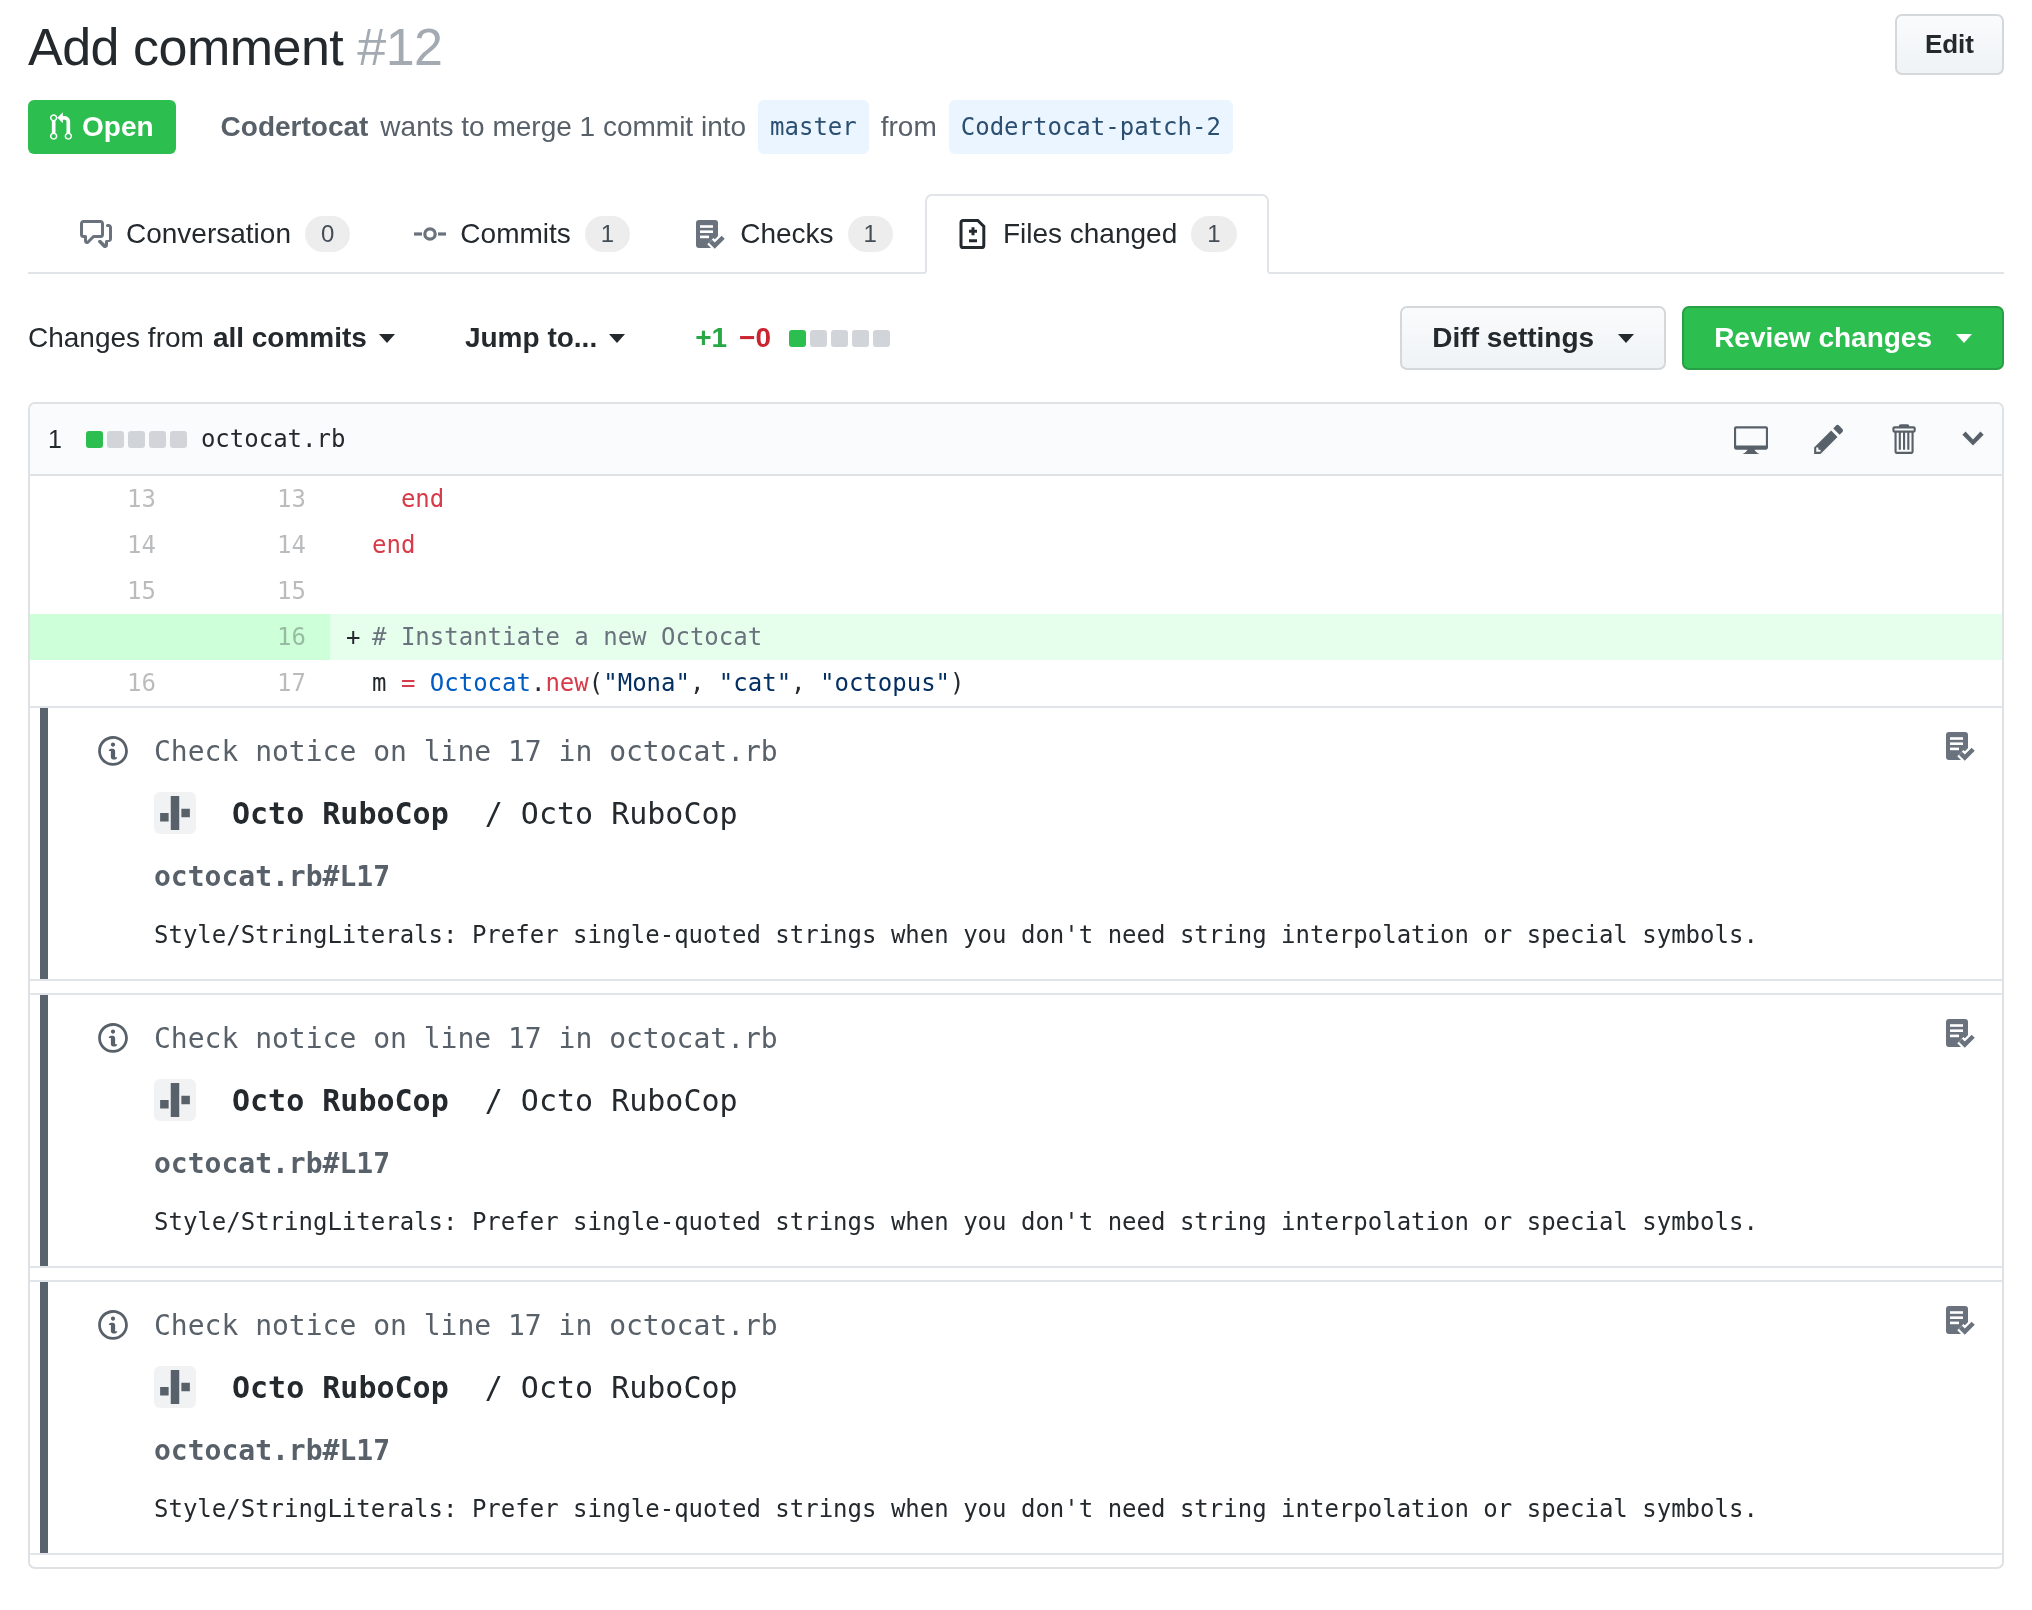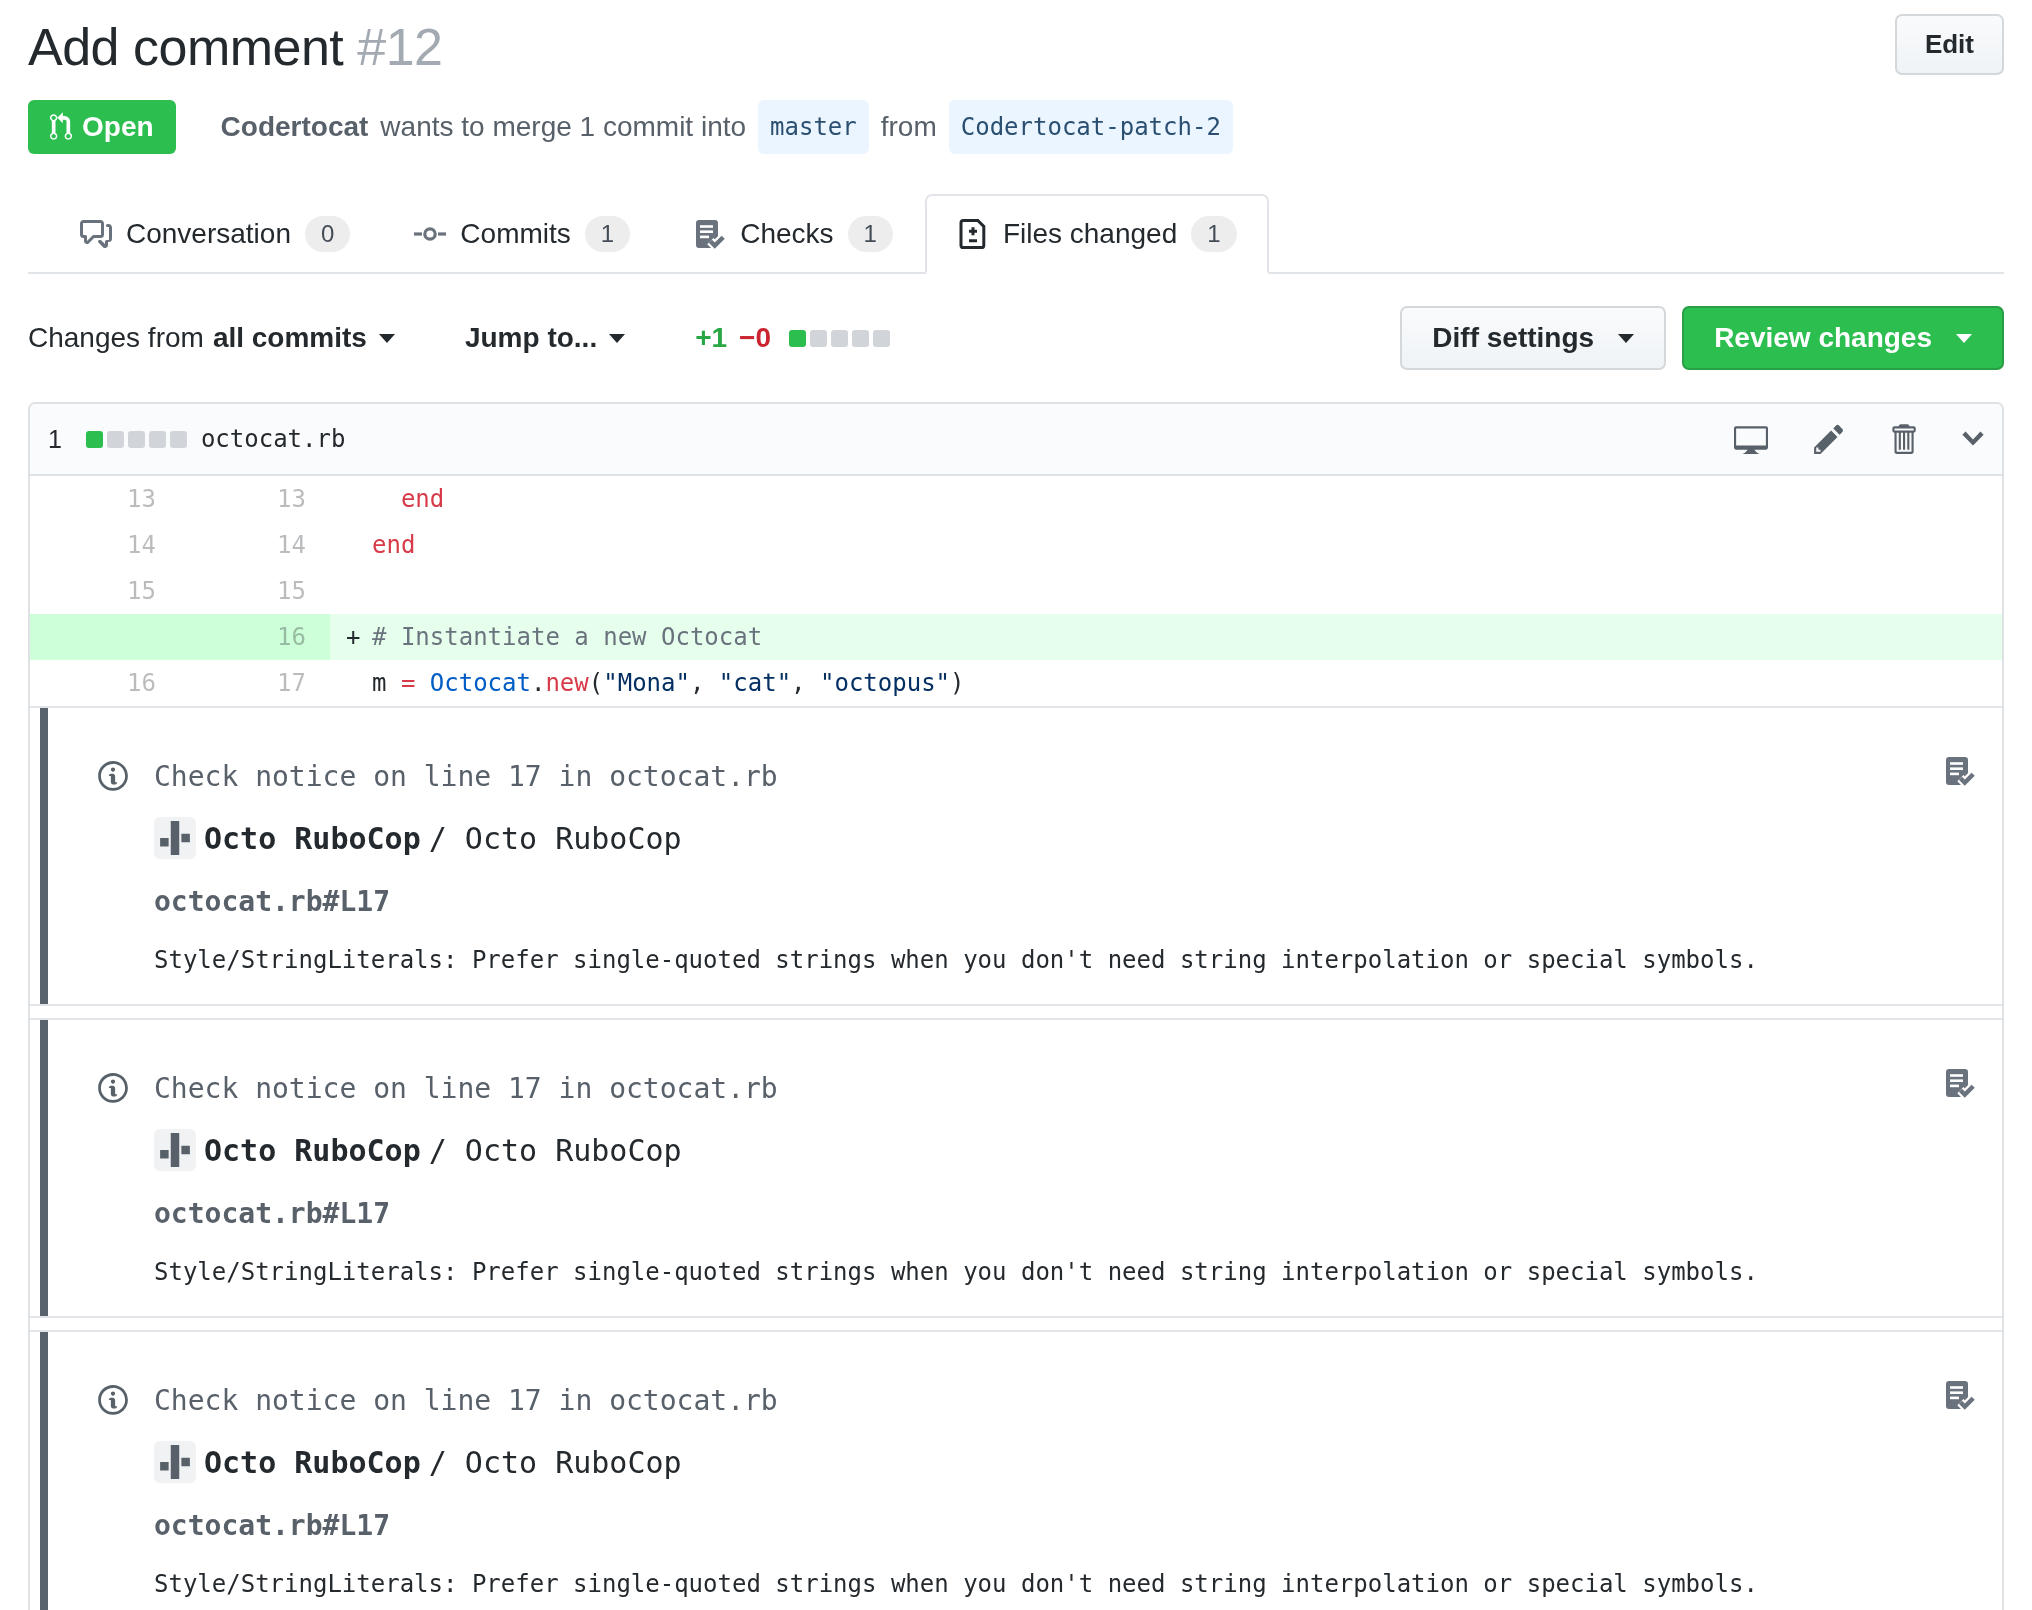--- a/index.html
+++ b/index.html
@@ -112,24 +112,24 @@
   .tok-keyword { color: #d73a49; }
   .tok-constant { color: #005cc5; }
   .tok-string { color: #032f62; }
   .tok-comment { color: #6a737d; }
   .tok-plain { color: #24292e; }
 
   
   .annotation { display: flex; border-top: 2px solid #e1e4e8; border-bottom: 2px solid #e1e4e8; margin: 12px 0; background: #fff; }
   .annotation:first-of-type { margin-top: 0; }
   .annotation-bar { width: 8px; flex: 0 0 8px; background: #59636e; margin-left: 10px; }
-  .annotation-body { flex: 1; position: relative; padding: 26px 32px 30px 50px; margin-top: 25px; }
+  .annotation-body { flex: 1; position: relative; padding: 26px 32px 30px 50px; }
   .annotation-notice { display: flex; align-items: center; gap: 26px; color: #586069; font-size: 28px; }
   .annotation-notice .info-ic { display: inline-flex; color: #586069; }
-  .annotation-tool { display: flex; align-items: center; gap: 8px; margin: 24px 0 0 56px; font-size: 30px; }
+  .annotation-tool { display: flex; align-items: center; gap: 36px; margin: 24px 0 0 56px; font-size: 30px; }
   .tool-avatar { width: 42px; height: 42px; border-radius: 6px; background: #f0f2f4; color: #586069; display: inline-flex; align-items: center; justify-content: center; }
   .tool-name { font-weight: 700; color: #24292e; }
   .tool-suffix { color: #24292e; }
   .annotation-location { margin: 26px 0 0 56px; font-size: 28px; font-weight: 700; color: #586069; }
   .annotation-message { margin: 28px 0 0 56px; font-family: "DejaVu Sans Mono", monospace; font-size: 24px; color: #24292e; }
   .annotation-check-ic { position: absolute; top: 22px; right: 26px; color: #6a737d; display: inline-flex; }
 </style>
 </head>
 <body>
 

